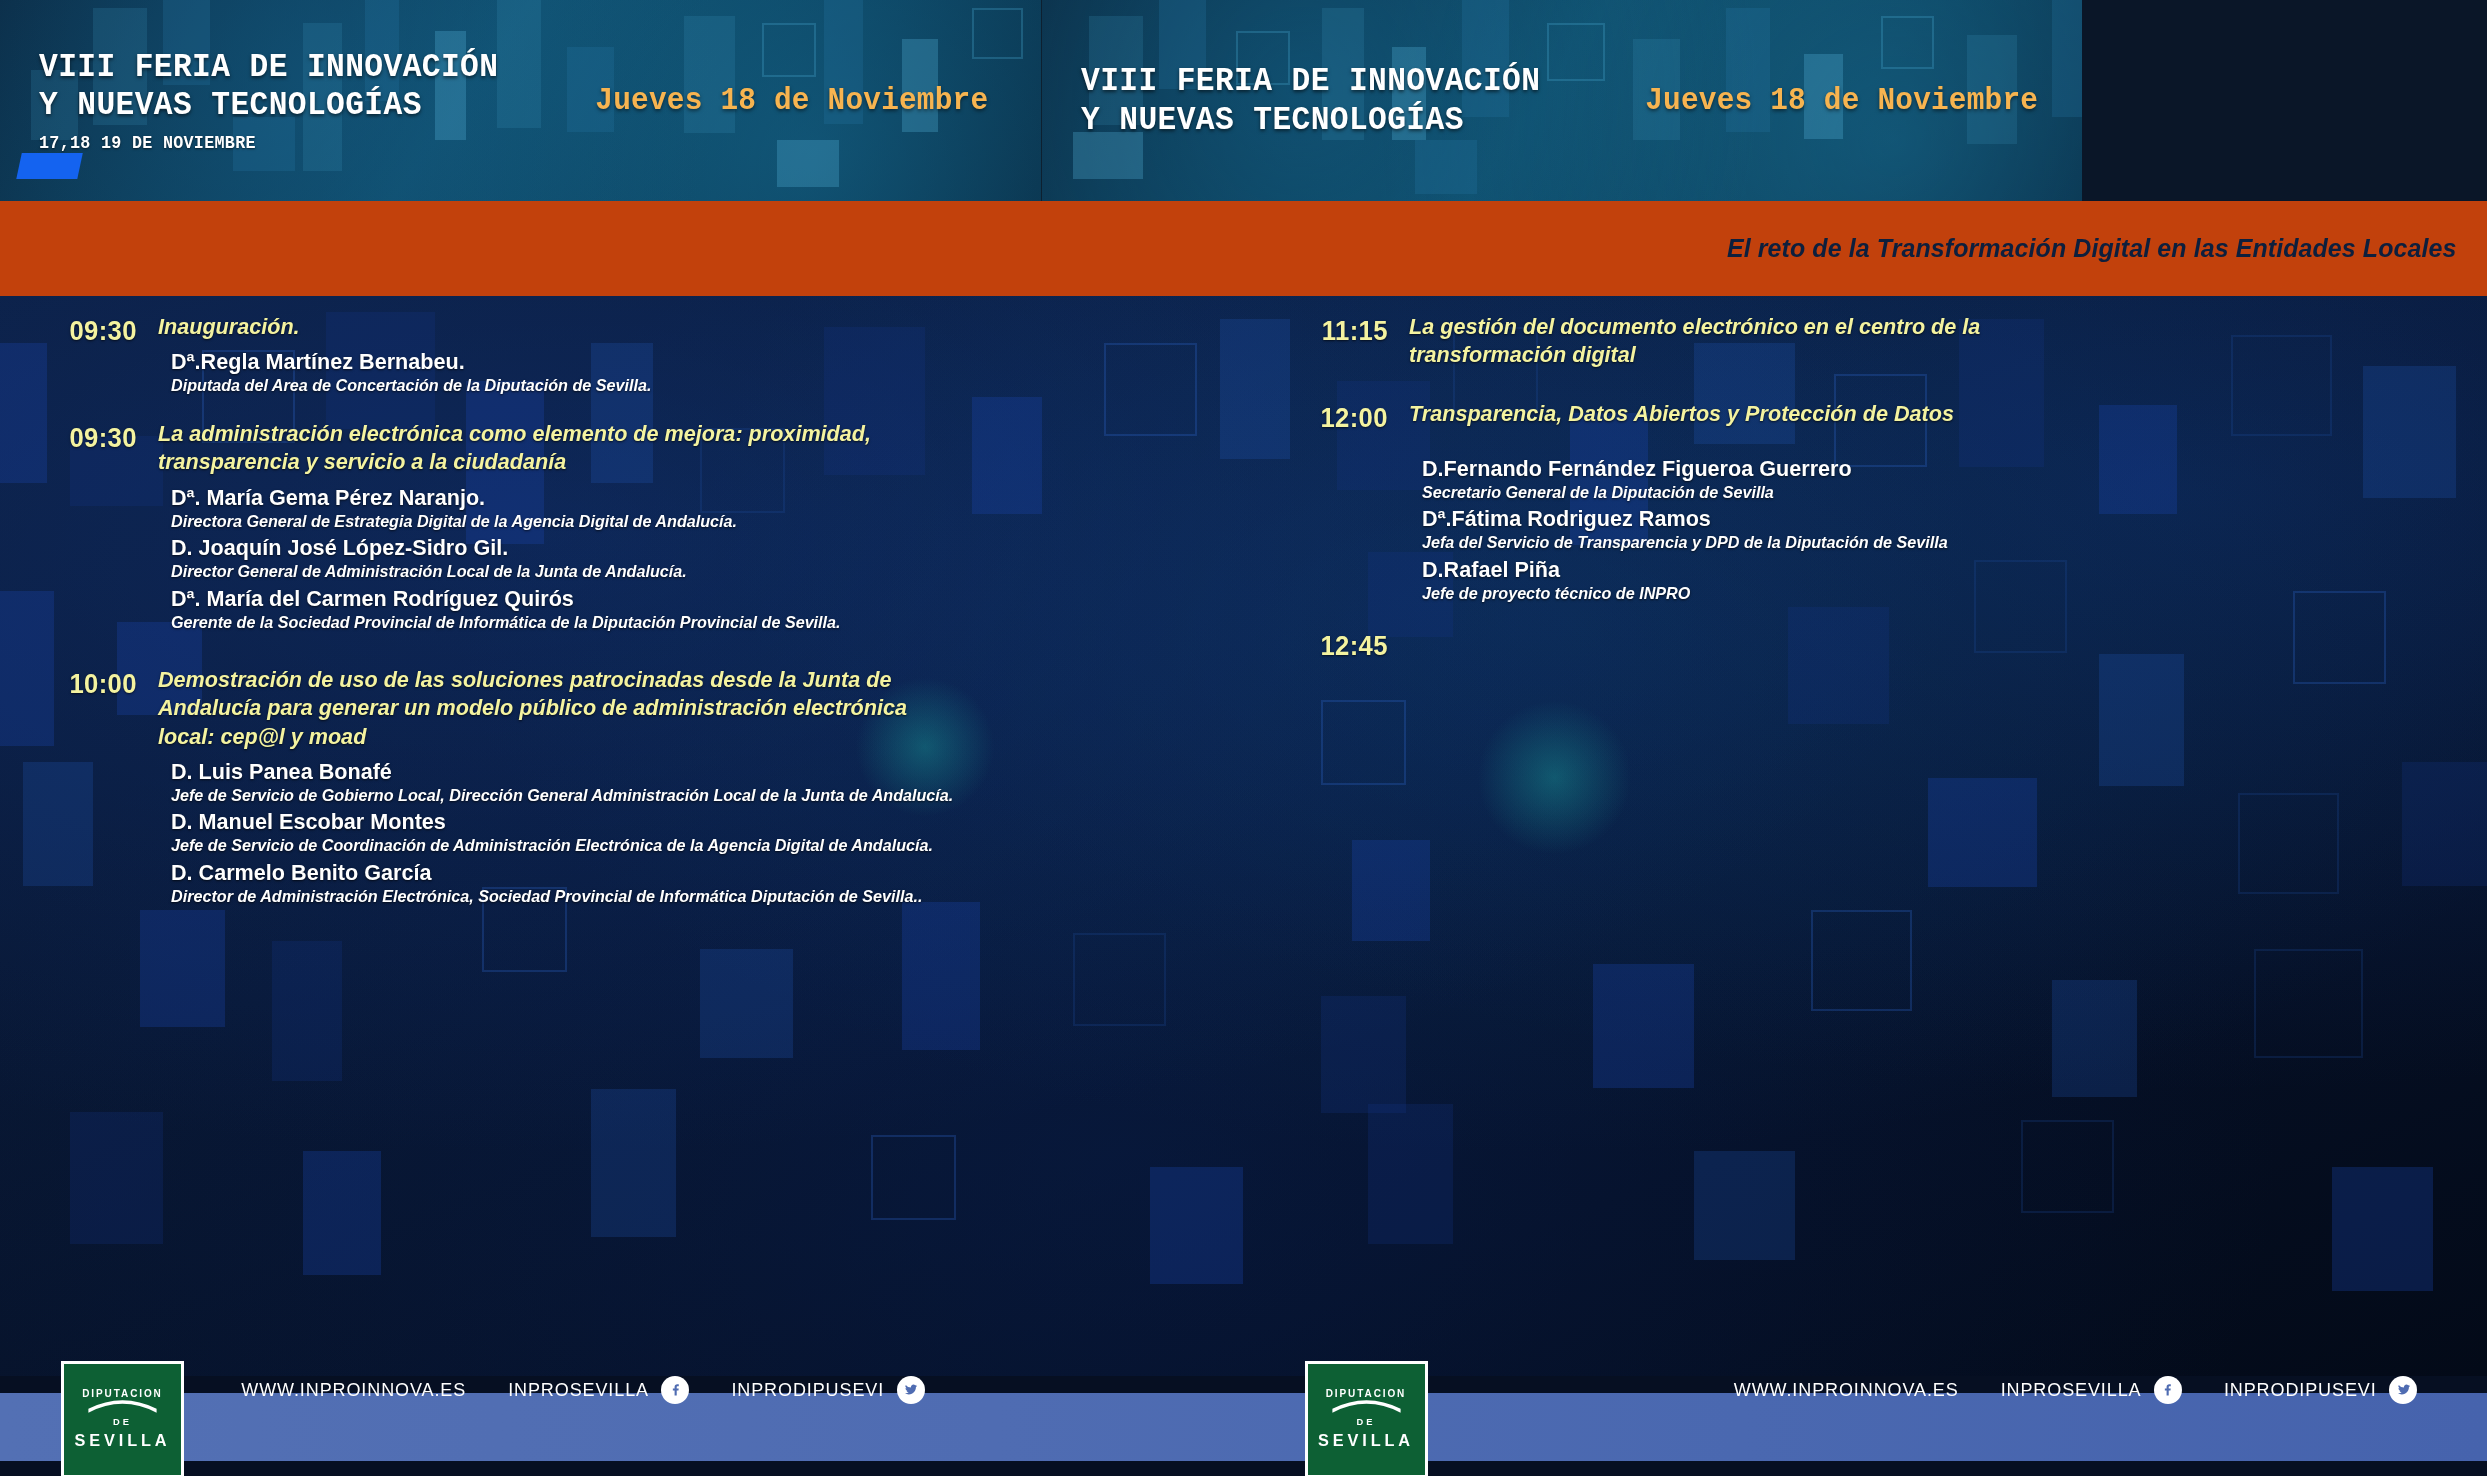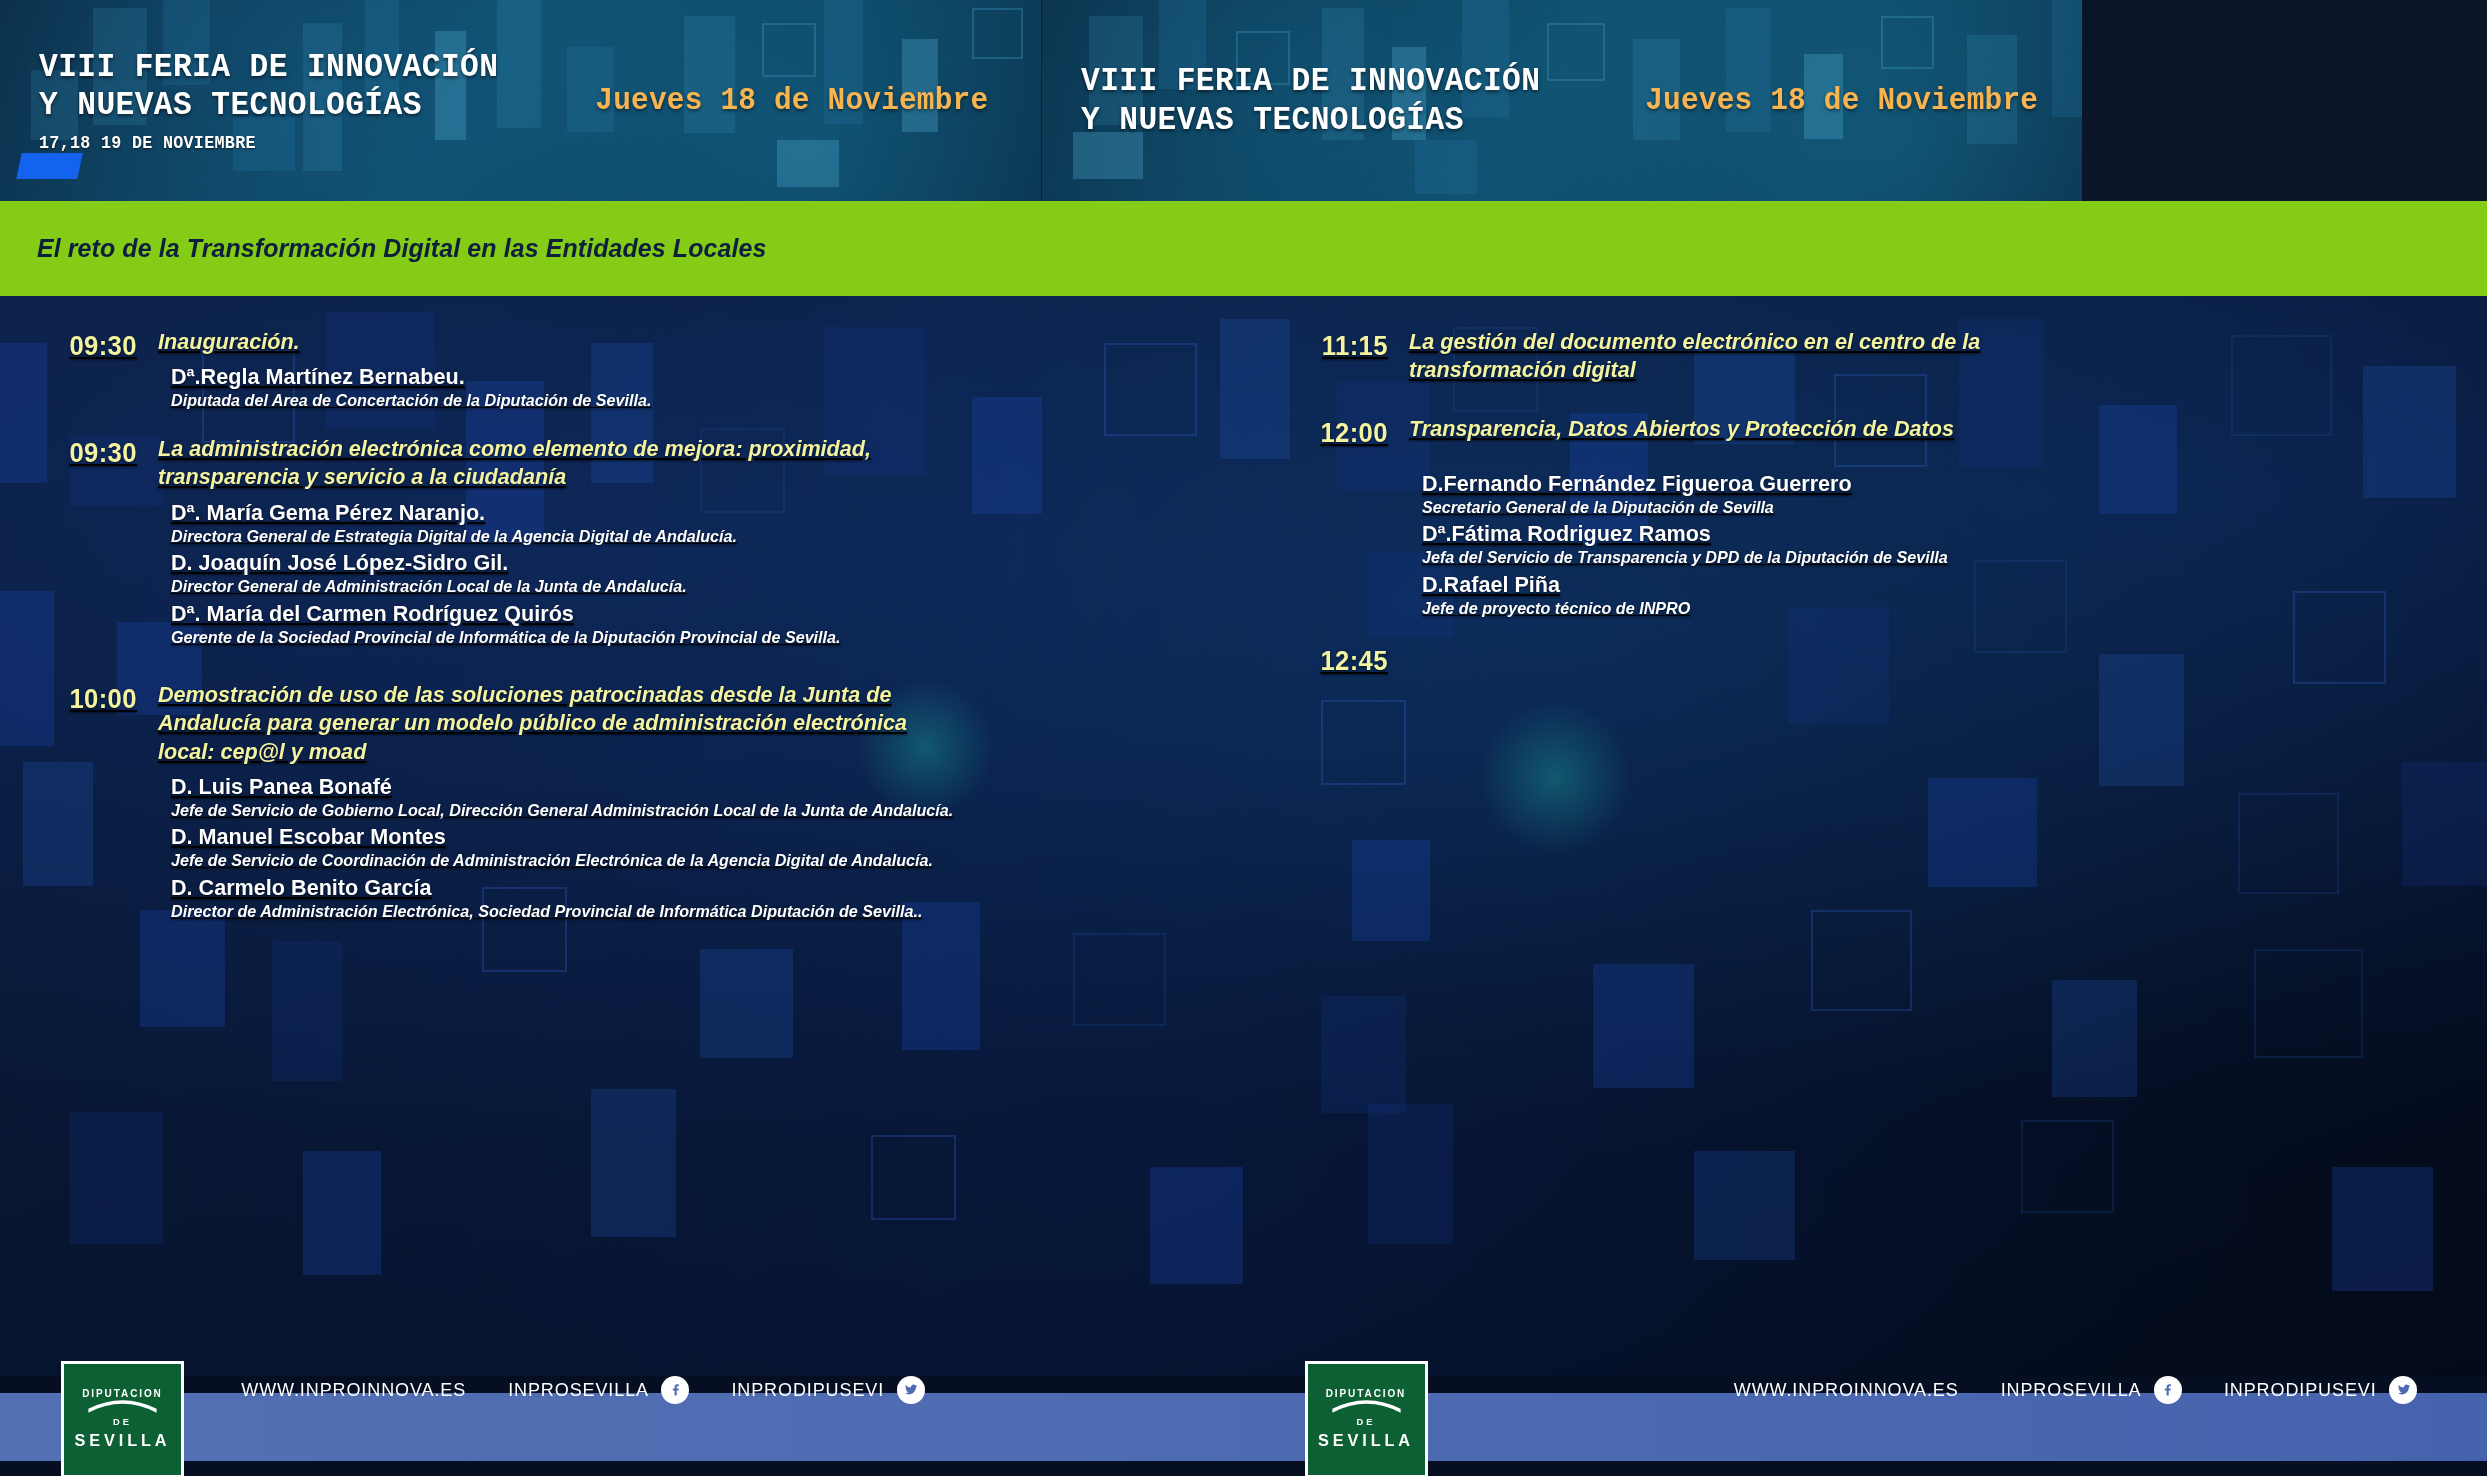--- a/index.html
+++ b/index.html
@@ -67,22 +67,22 @@
     margin-left:auto; padding-right:34px;
     color:#f7b450; font-weight:bold; font-size:31px;
     letter-spacing:0.2px; white-space:nowrap;
     text-shadow:0 1.6px 3.9px rgba(0,0,0,.5);
     transform:scaleX(.95);
   }
   .banner-left .banner-day { padding-right:0; margin-right:auto; margin-left:47px; }
 
   
   .subtitle-bar {
-    width:2487px; height:95px; background:#84cc16;
-    display:flex; align-items:center; padding-left:37px;
+    width:2487px; height:95px; background:#c2410c;
+    display:flex; align-items:center; padding-left:37px;justify-content:flex-end;
   }
   .subtitle-text {
     color:#0d1f3d; font-weight:bold; font-style:italic;
     font-size:26px; letter-spacing:0.1px;
     transform:scaleX(.96); transform-origin:left center;
   }
 
   
   .program-area {
     position:relative; width:2487px; height:1080px; overflow:hidden;
@@ -99,21 +99,21 @@
   }
   .pbsq { position:absolute; }
   .pbsq.f1 { background:rgba(25,70,175,.30); }
   .pbsq.f2 { background:rgba(20,55,140,.24); }
   .pbsq.f3 { background:rgba(35,95,200,.22); }
   .pbsq.o1 { border:2.3px solid rgba(45,105,210,.28); }
   .pbsq.o2 { border:2.3px solid rgba(30,80,170,.22); }
   .pbsq.teal { background:radial-gradient(circle, rgba(25,150,150,.45) 0%, rgba(25,150,150,0) 70%); border-radius:50%; }
 
   .cols { position:relative; z-index:3; display:flex; width:2487px; height:100%; }
-  .col { width:1244px; padding-top:32px;text-decoration:underline; }
+  .col { width:1244px; padding-top:17px; }
   .col-left  { padding-left:0; }
   .col-right { padding-left:0; }
 
   .session { display:flex; margin-bottom:4.7px; }
   .time {
     color:#f4f3a0; font-weight:bold; font-size:27px;
     width:124px; text-align:right; flex:0 0 124px;
     padding-top:3.1px; letter-spacing:0.4px;
     text-shadow:0 0.8px 2.3px rgba(0,0,0,.65);
     transform:scaleX(.95);

